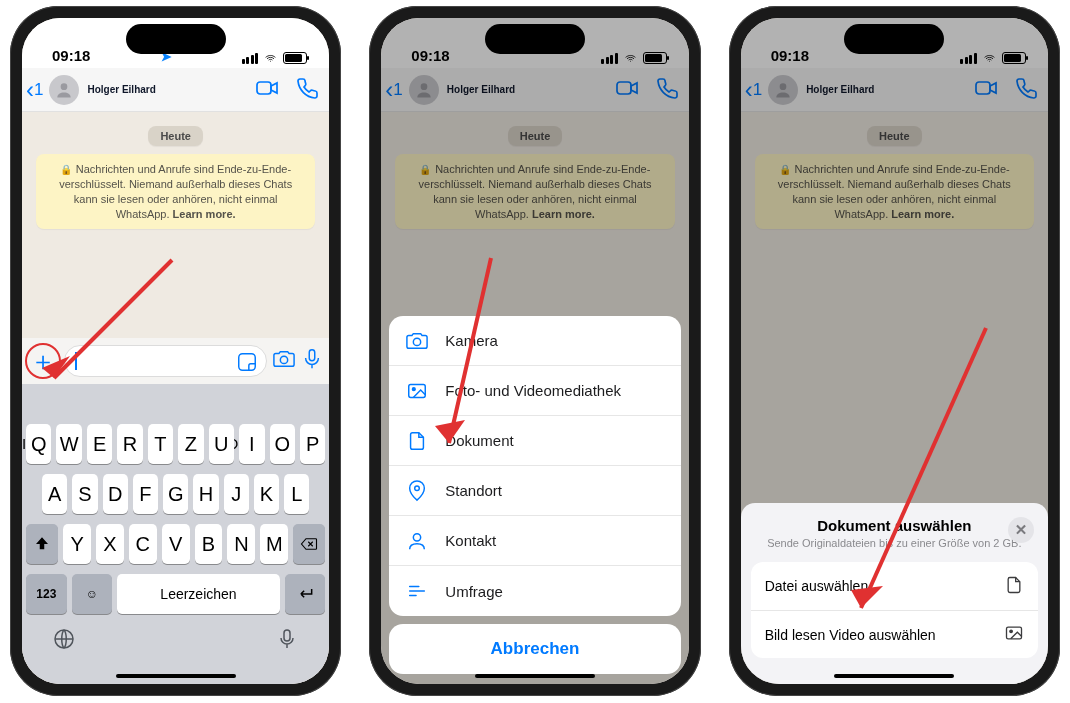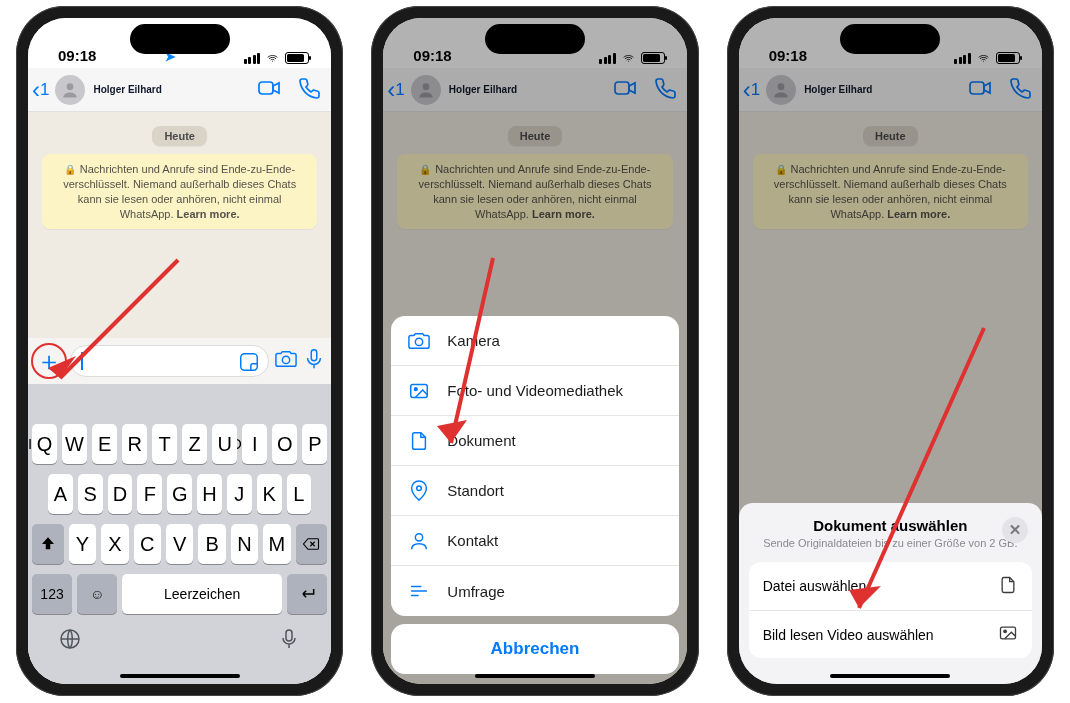--- a/index.html
+++ b/index.html
@@ -1,17 +1,17 @@
 <!DOCTYPE html>
 <html><head>
 <meta charset="utf-8">
 <style>
   * { box-sizing: border-box; margin: 0; padding: 0; }
   html, body { width: 1070px; height: 703px; font-family: -apple-system, "Helvetica Neue", Arial, sans-serif; background:#fff; }
-  .stage { display:flex; gap:28px; padding:6px 16px;border-radius:21px; }
+  .stage { display:flex; gap:28px; padding:6px 10px;border-radius:21px; }
   .phone {
     width: 334px; height: 690px;
     border-radius: 48px;
     background:#1a1a1a;
     padding:12px;
     position:relative;
     box-shadow: inset 0 0 0 1px #444;
   }
   .screen {
     width:100%; height:100%;
@@ -92,21 +92,21 @@
   .kbd { position:absolute; bottom:0; left:0; right:0; height:300px; background:#d1d3d9; z-index:2; }
   .sugg { height:40px; display:flex; }
   .sugg div { flex:1; text-align:left; line-height:40px; font-size:15px; color:#000;margin-top:40px; }
   .sugg div+div { border-left:1px solid #b8bac0; }
   .krow { display:flex; gap:5px; padding:0 4px; margin-bottom:10px; }
   .krow.r2 { padding:0 20px; }
   .key {
     flex:1; height:40px; background:#fff; border-radius:5px; box-shadow:0 1px 0 #898a8d;
     display:flex; align-items:center; justify-content:center; font-size:20px; color:#000;
   }
-  .key.fn { background:#adb2bc; font-size:14px; }
+  .key.fn { background:#adb2bc; font-size:12px;font-weight:bold; }
   .key.shift svg, .key.del svg { width:18px; height:18px; }
   .kbot { display:flex; gap:5px; padding:0 4px; }
   .kbot .key.space { flex:4; font-size:14px; }
   .kctrl { height:50px; display:flex; align-items:center; justify-content:space-between; padding:0 30px; }
   .kctrl svg { width:24px; height:24px; fill:#50555c; }
 
   
   .sheet {
     position:absolute; left:8px; right:8px; bottom:10px; z-index:10;
   }

